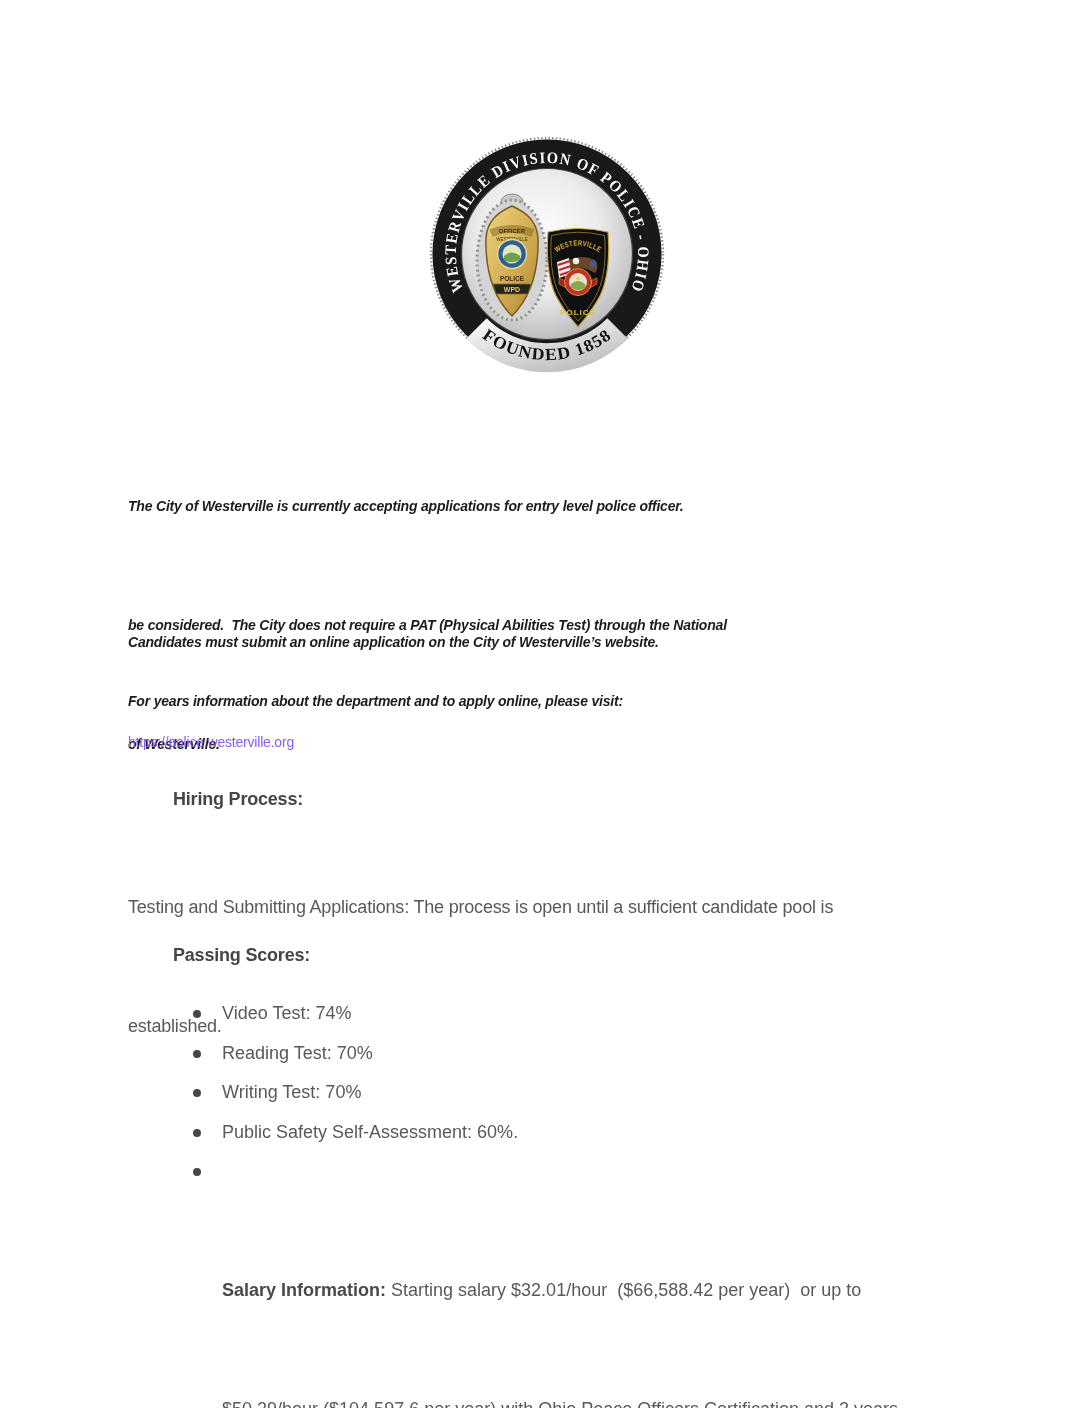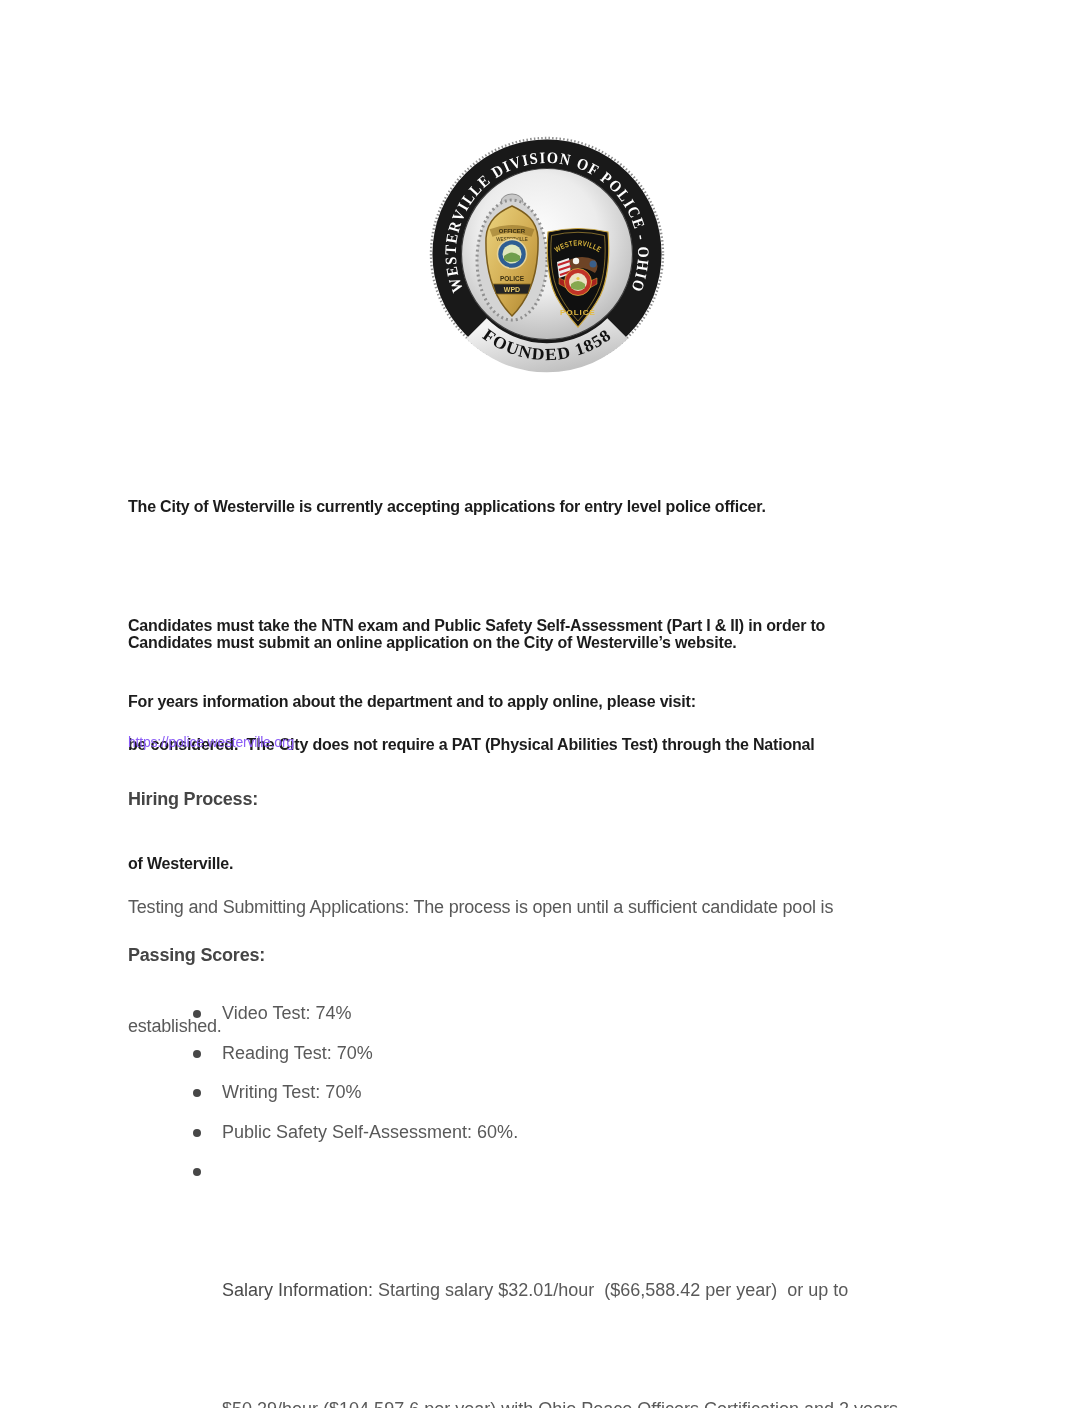--- a/index.html
+++ b/index.html
@@ -19,28 +19,30 @@
   .block{
     position:absolute;
     left:128px;
     white-space:pre;
     letter-spacing:-0.2px;
   }
   .ln{white-space:pre;}
   .para-bold-black{
     font-weight:bold;
     color:#1c1c1c;
-    font-size:16px;
+    font-size:14px;
     line-height:39.6px;
+    font-style:italic;
   }
   .heading-gray{
     font-weight:bold;
     color:#454545;
     font-size:18px;
     line-height:39.6px;
+    margin-left:45px;
   }
   .para-gray{
     color:#595959;
     font-size:18px;
     line-height:39.6px;
   }
   .weblink{
     position:absolute;
     left:128px;
     font-size:14px;
@@ -65,21 +67,21 @@
     padding-left:29px;
     white-space:pre;
   }
   ul.score-list li .bullet-dot{
     position:absolute;
     left:0; top:16px;
     width:8px; height:8px;
     border-radius:50%;
     background:#474747;
   }
-  .salary-label{font-weight:normal;color:#4a4a4a;}
+  .salary-label{font-weight:bold;color:#4a4a4a;}
   .salary-line{white-space:pre;}
 </style>
 </head>
 <body>
 
 <div class="page">
 
   <div class="seal">
     <svg width="244" height="244" viewBox="0 0 244 244">
       <defs>
@@ -152,21 +154,20 @@
         <circle cx="153" cy="150" r="9" fill="#e9e2c4"></circle>
         <circle cx="153" cy="146.5" r="1.6" fill="#e8c63f"></circle>
         <path d="M146 152 Q153 146 160 152 L160 156 Q153 160 146 156 Z" fill="#86a84f"></path>
         <text x="153" y="183" text-anchor="middle" font-size="8" font-weight="bold" fill="#e3bb45" letter-spacing="1">POLICE</text>
       </g>
     </svg>
   </div>
 
   <div class="block para-bold-black" style="top:408px;">
     <div class="ln">The City of Westerville is currently accepting applications for entry level police officer.</div>
-    <div class="ln">Candidates must take the NTN exam and Public Safety Self-Assessment (Part I &amp; II) in order to</div>
     <div class="ln">be considered.  The City does not require a PAT (Physical Abilities Test) through the National</div>
     <div class="ln">of Westerville.</div>
   </div>
 
   <div class="block para-bold-black" style="top:623px;">Candidates must submit an online application on the City of Westerville’s website.</div>
 
   <div class="block para-bold-black" style="top:682px;">For years information about the department and to apply online, please visit:</div>
 
   <a class="weblink" style="top:723px;" href="#">https://police.westerville.org</a>
 

